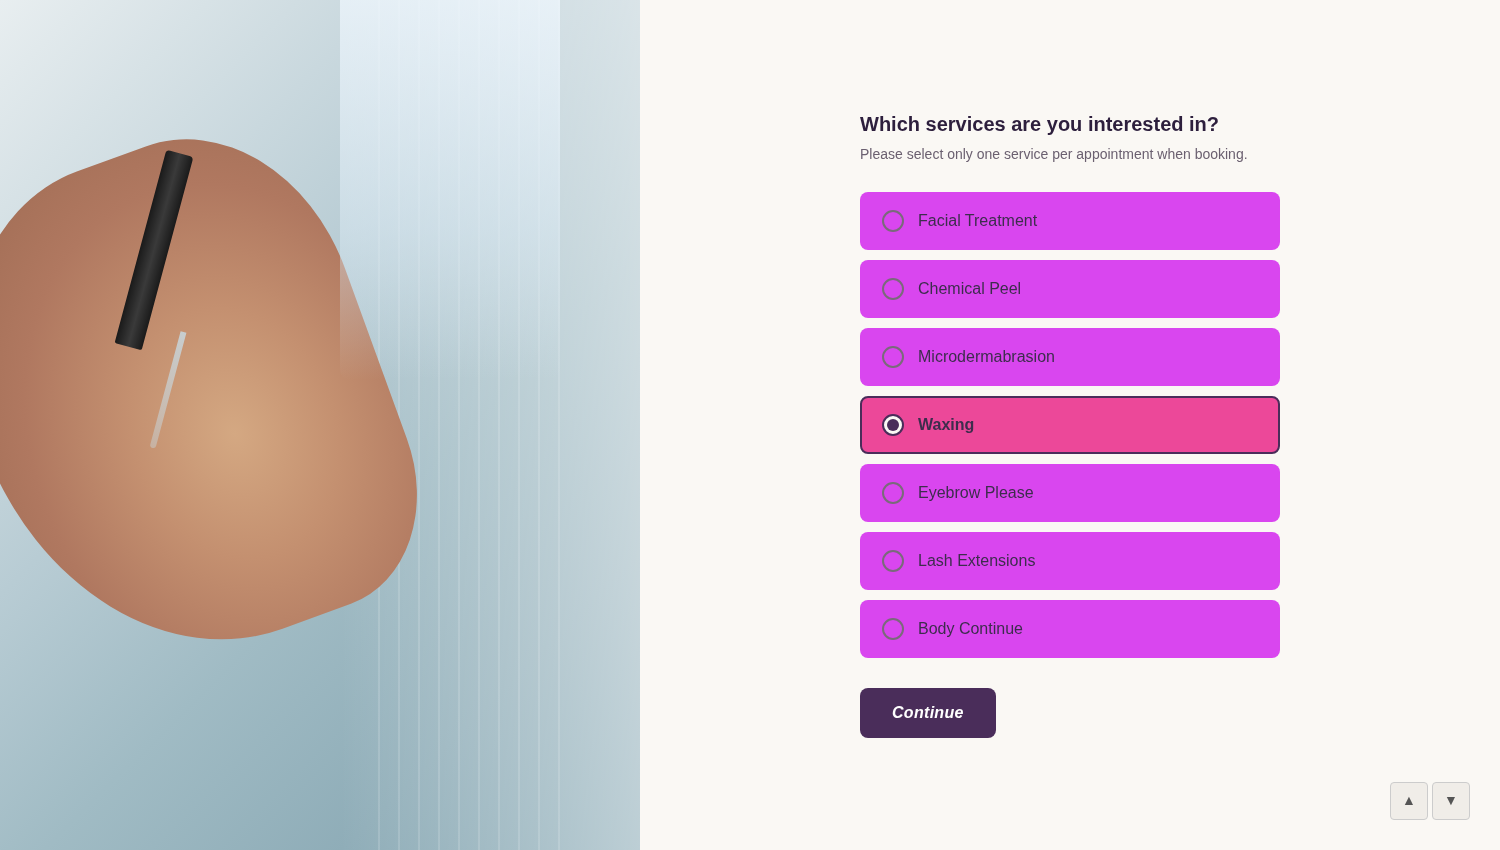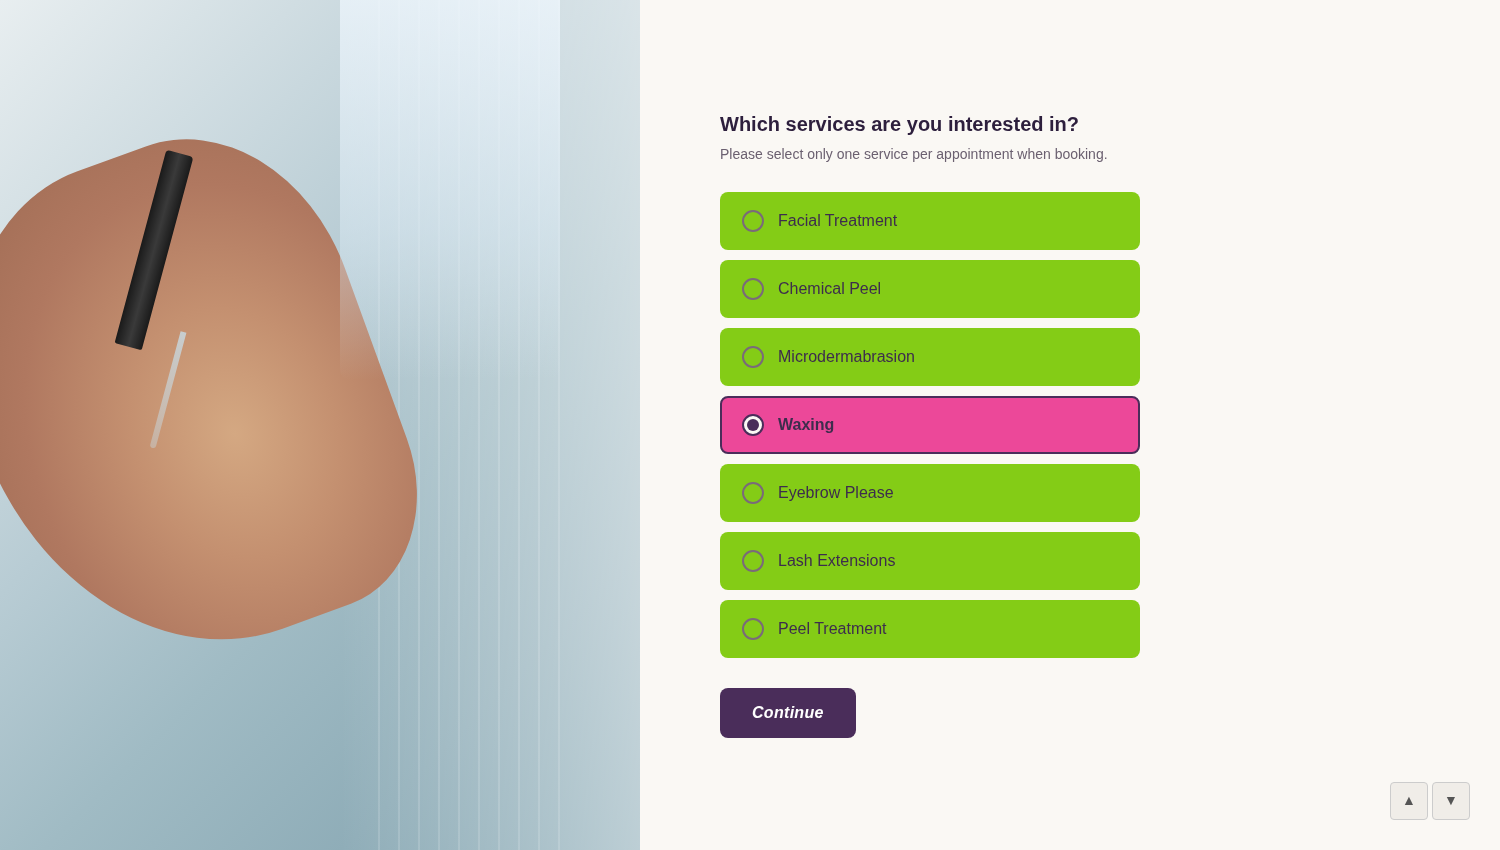--- a/index.html
+++ b/index.html
@@ -90,21 +90,21 @@
       border-radius: 0 0 3px 3px;
       transform: rotate(15deg);
     }
 
     .right-panel {
       flex: 1;
       height: 850px;
       background: #faf8f4;
       display: flex;
       align-items: center;
-      justify-content: flex-start;
+      justify-content: center;
       padding: 60px 80px;
       position: relative;
     }
 
     .form-container {
       width: 420px;
       max-width: 100%;
     }
 
     .question-title {
@@ -127,21 +127,21 @@
       flex-direction: column;
       gap: 10px;
       margin-bottom: 30px;
     }
 
     .option-item {
       display: flex;
       align-items: center;
       gap: 14px;
       padding: 16px 20px;
-      background: #84cc16;
+      background: #d946ef;
       border-radius: 8px;
       border: 2px solid transparent;
       cursor: pointer;
       transition: border-color 0.15s;
     }
 
     .option-item.selected {
       border-color: #4a2d5a;
       background: #ec4899;
       font-weight: bold;
@@ -282,21 +282,21 @@
         <div class="radio-circle">
           
         </div>
         <span class="option-label">Lash Extensions</span>
       </div>
 
       <div class="option-item">
         <div class="radio-circle">
           
         </div>
-        <span class="option-label">Peel Treatment</span>
+        <span class="option-label">Body Continue</span>
       </div>
 
     </div>
 
     <button class="continue-button">Continue</button>
 
   </div>
 
   <div class="nav-buttons">
     <div class="nav-btn">

